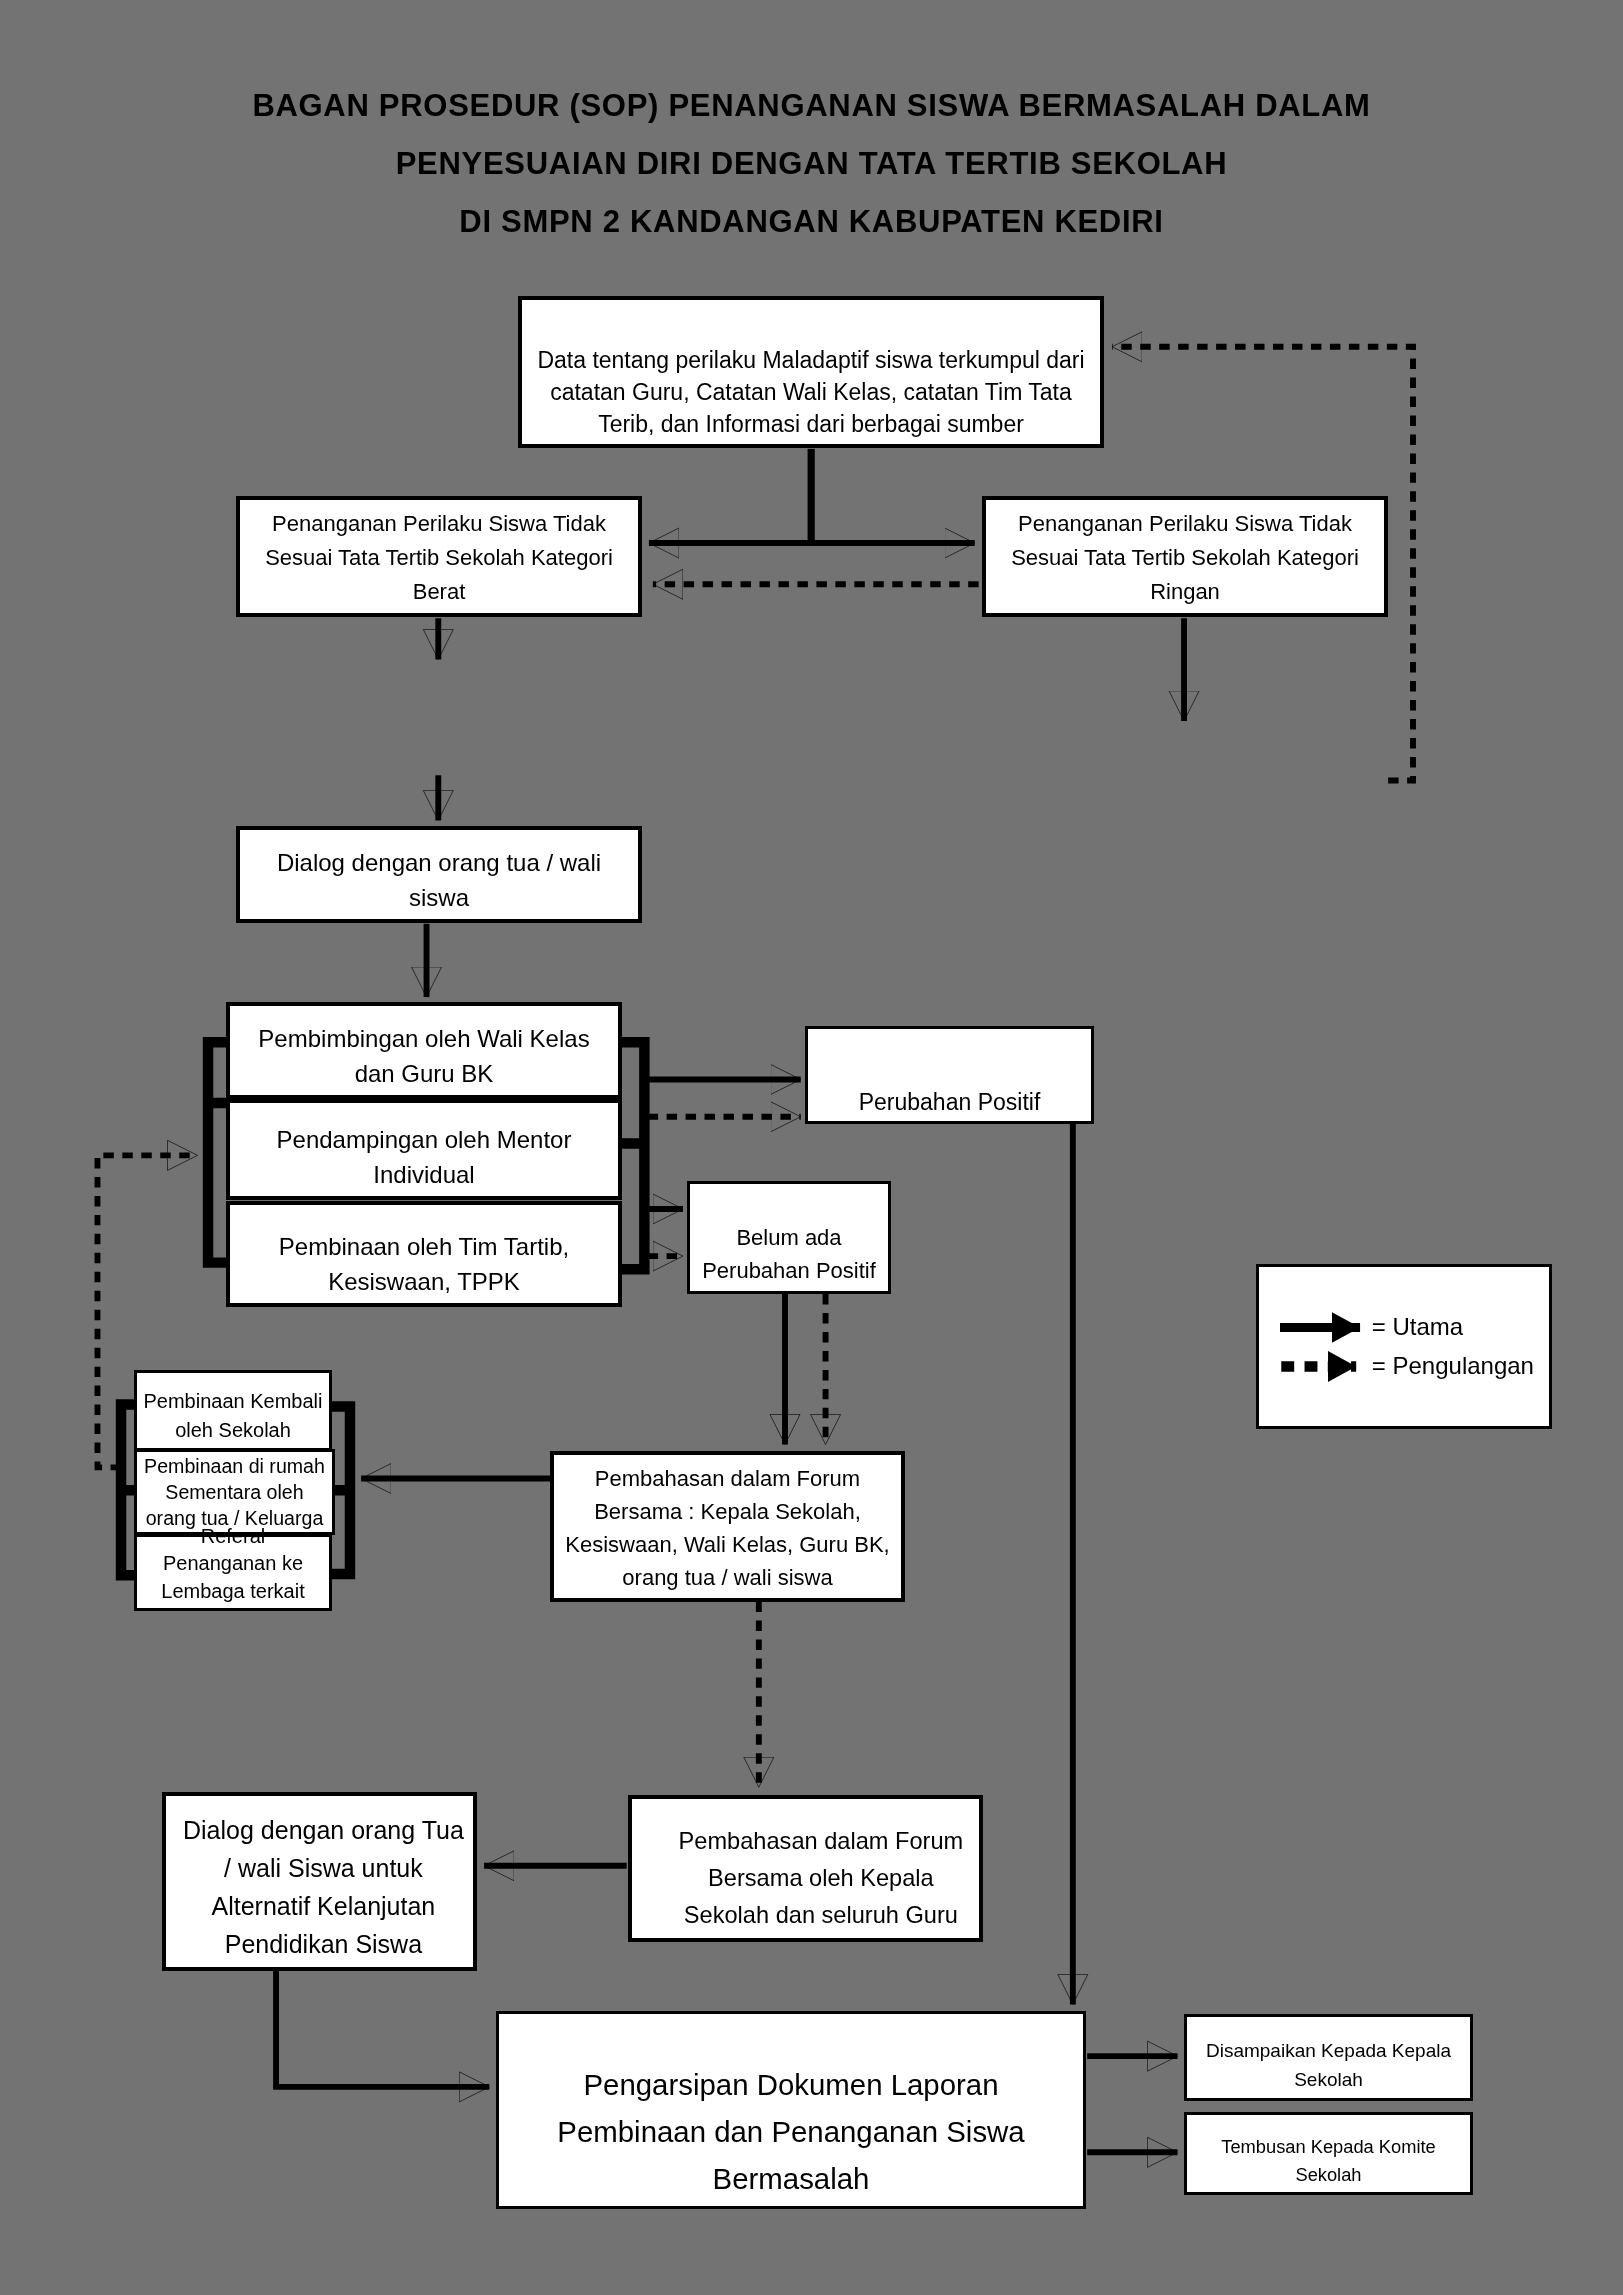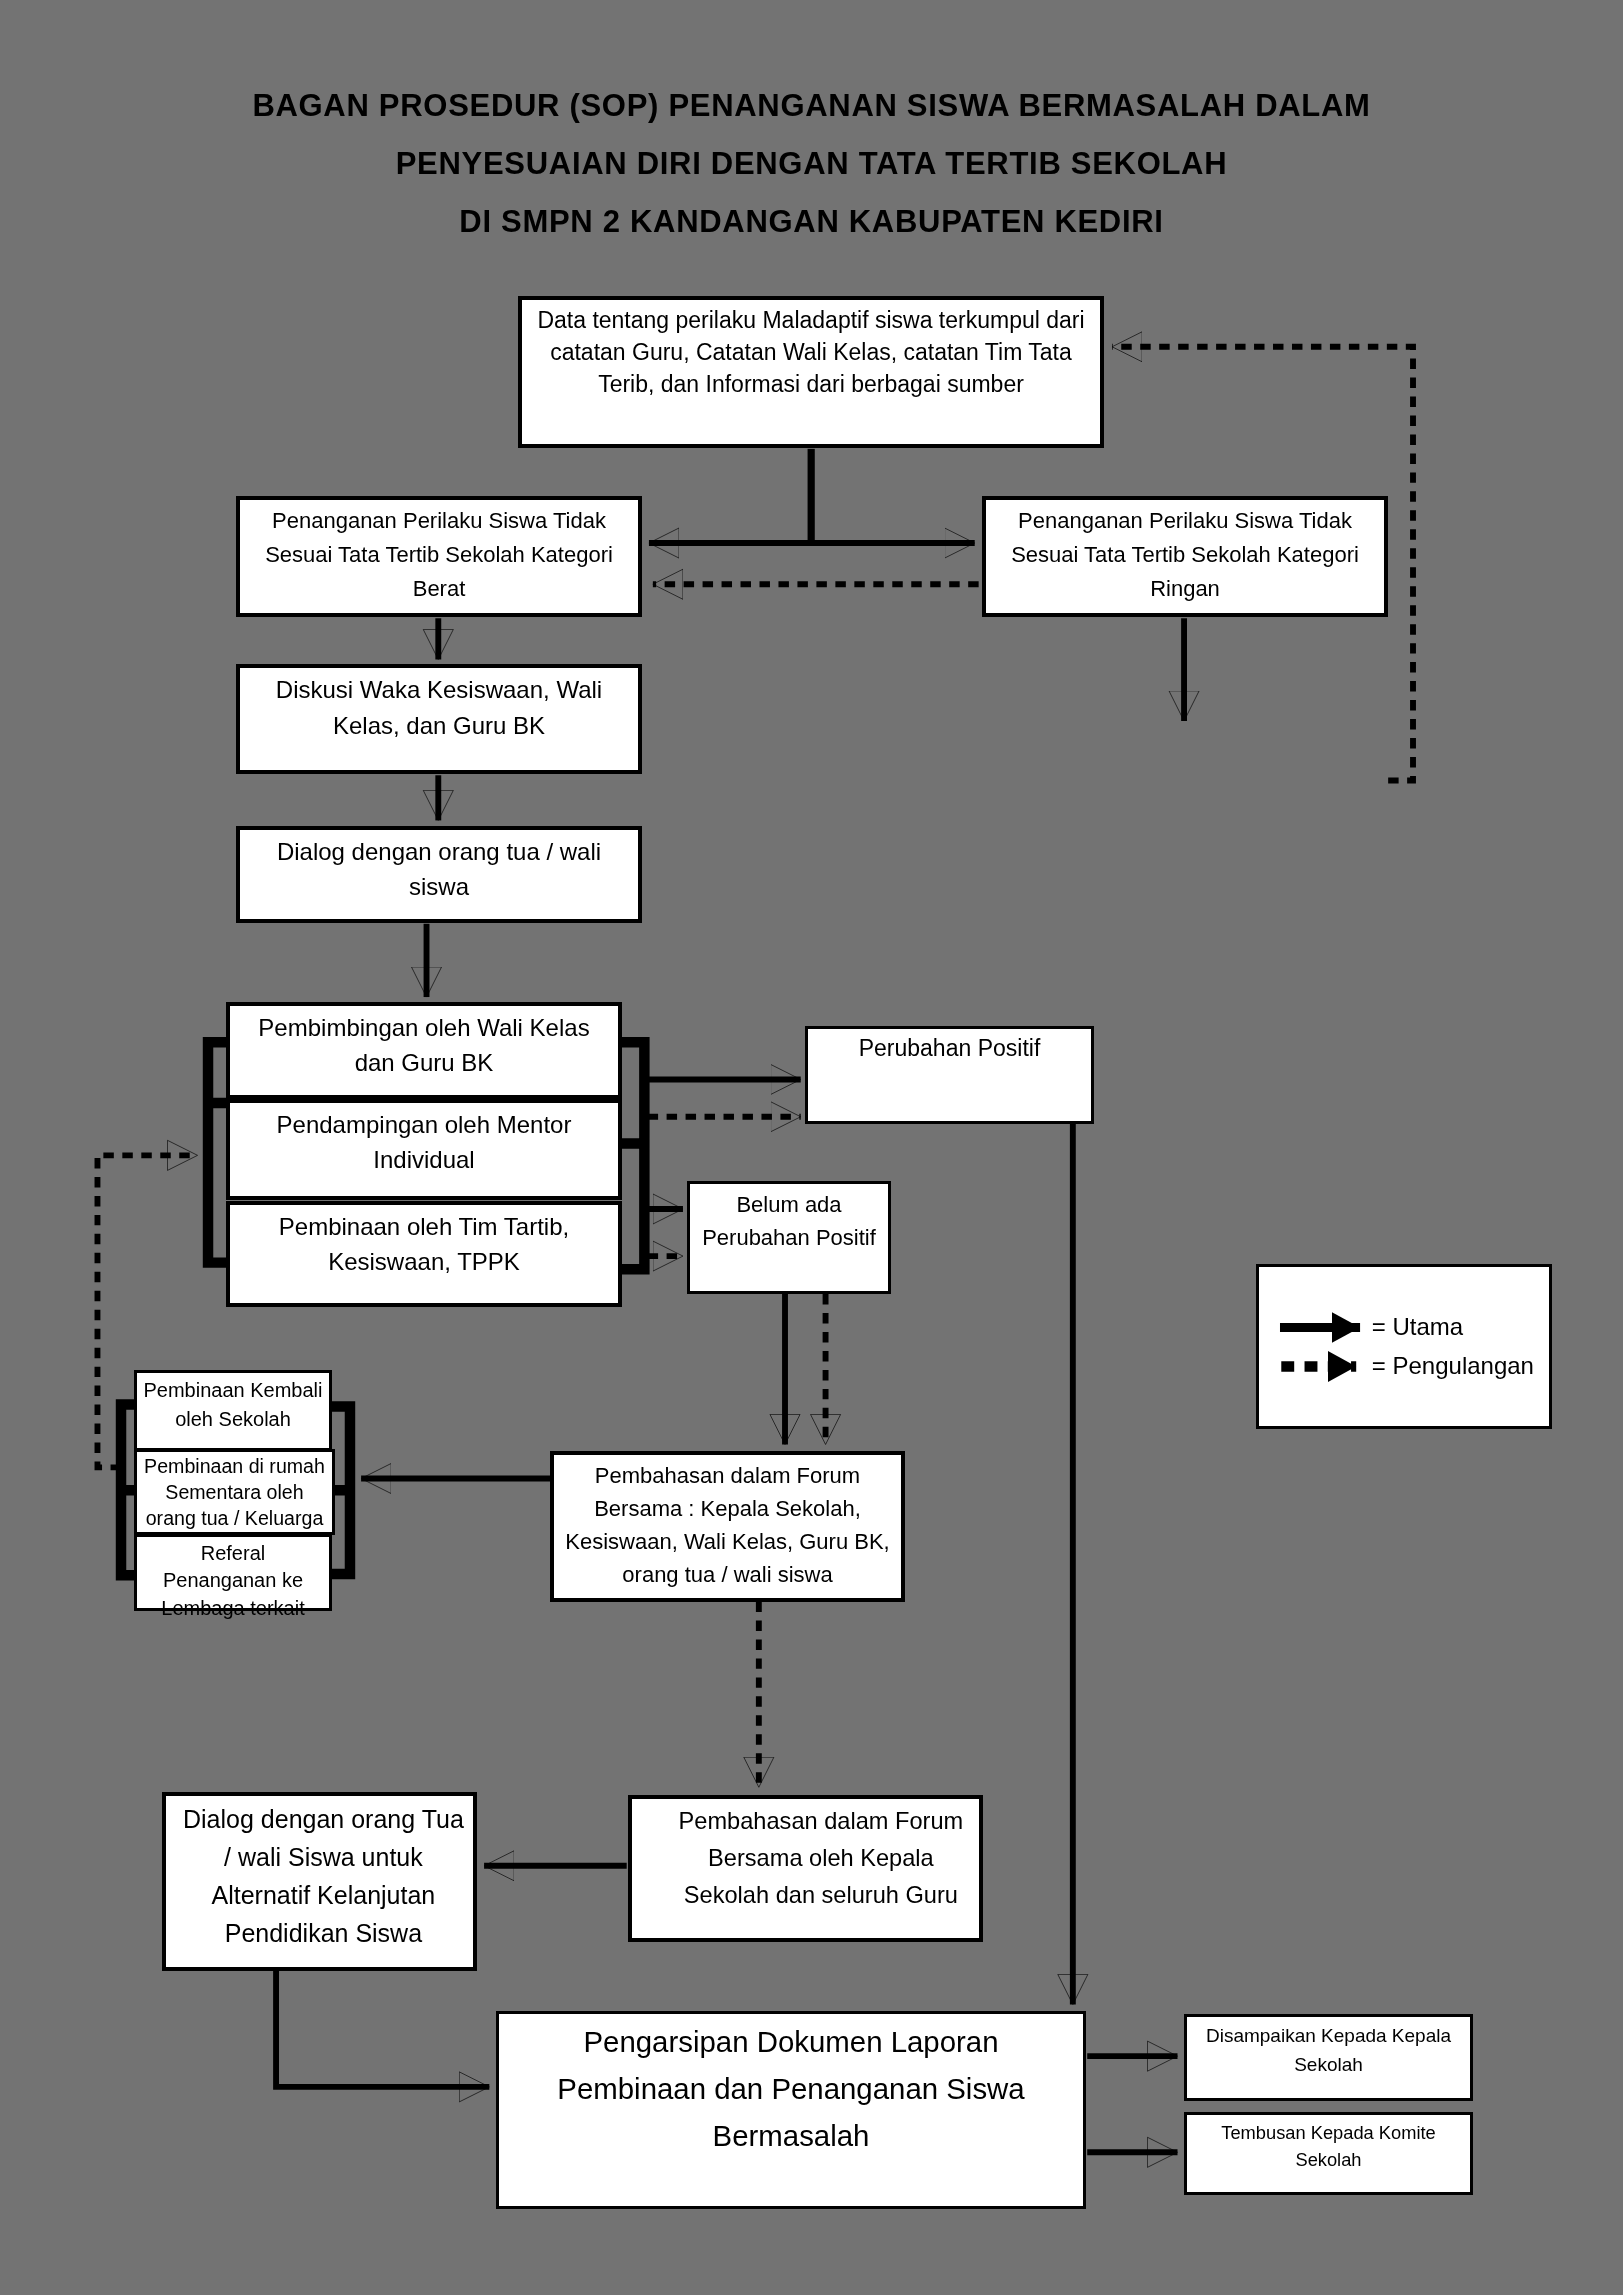--- a/index.html
+++ b/index.html
@@ -27,21 +27,21 @@
     left: 0; top: 0;
     width: 1623px;
     height: 2295px;
   }
   .connectors path, .connectors line { stroke: #000; fill: none; }
   .node {
     position: absolute;
     border: 4.6px solid #000;
     background: #fff;
     display: flex;
-    align-items: flex-start;
+    align-items: flex-end;
     justify-content: center;
     text-align: center;
     box-sizing: border-box;
     padding: 3.9px 9.2px;
   }
   .thin { border-width: 3.9px; }
   .legend {
     position: absolute;
     left: 1256px; top: 1264px;
     width: 296px; height: 165px;
@@ -131,23 +131,20 @@
   </div>
 
   <div class="node" style="left:236px; top:496px; width:406px; height:121px; font-size:22px; line-height:34px;">
     <span>Penanganan Perilaku Siswa Tidak Sesuai Tata Tertib Sekolah Kategori Berat</span>
   </div>
 
   <div class="node" style="left:982px; top:496px; width:406px; height:121px; font-size:22px; line-height:34px;">
     <span>Penanganan Perilaku Siswa Tidak Sesuai Tata Tertib Sekolah Kategori Ringan</span>
   </div>
 
-  <div class="node" style="left:236px; top:664px; width:406px; height:110px; font-size:24px; line-height:36px;">
-    <span>Diskusi Waka Kesiswaan, Wali Kelas, dan Guru BK</span>
-  </div>
 
 
   <div class="node" style="left:236px; top:826px; width:406px; height:97px; font-size:24px; line-height:35px;">
     <span>Dialog dengan orang tua / wali siswa</span>
   </div>
 
   <div class="node" style="left:226px; top:1002px; width:396px; height:97px; font-size:24px; line-height:35px;">
     <span>Pembimbingan oleh Wali Kelas dan Guru BK</span>
   </div>
 

